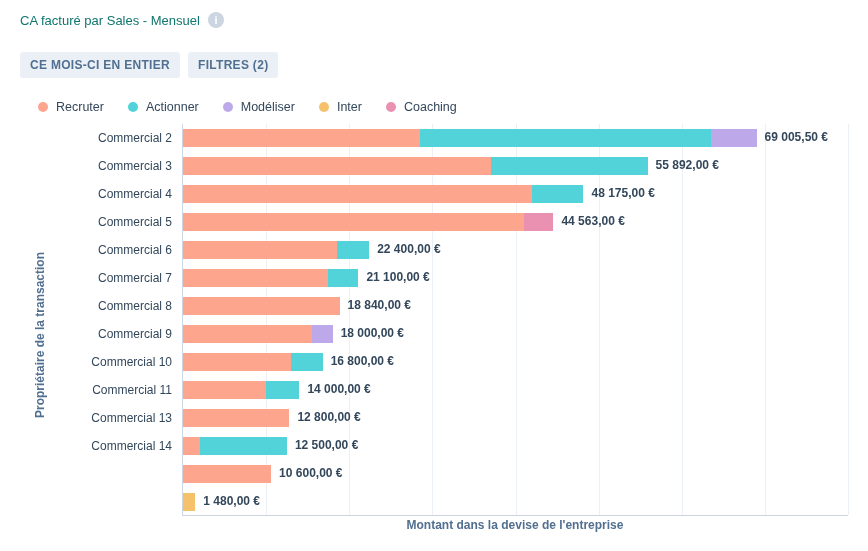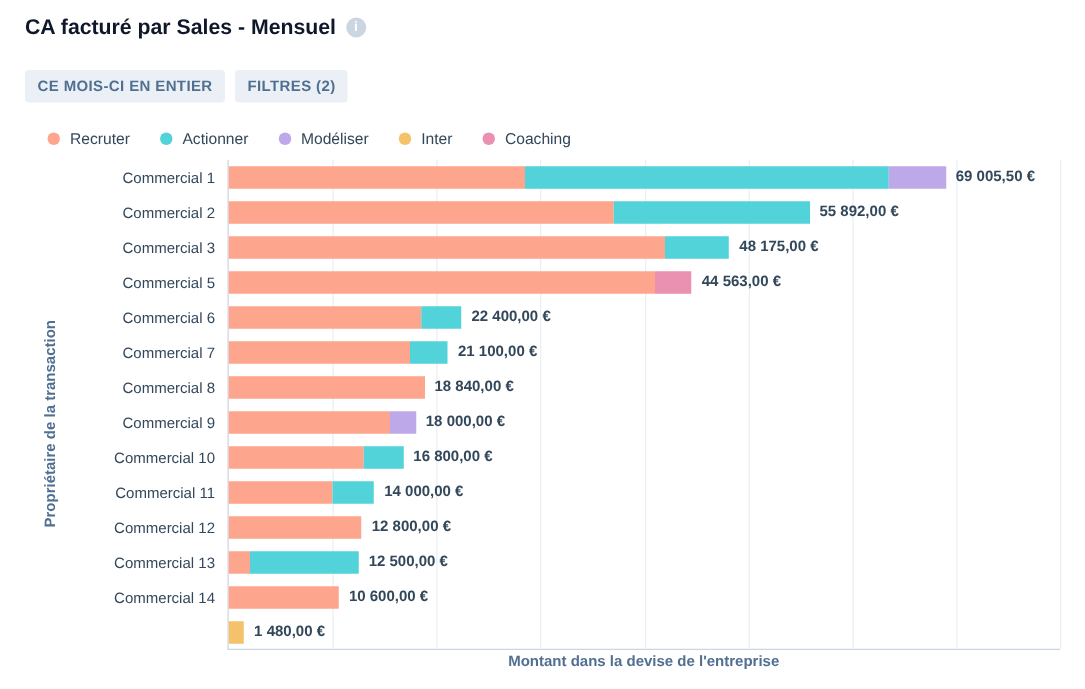--- a/index.html
+++ b/index.html
@@ -5,21 +5,21 @@
   * { box-sizing: border-box; }
   body {
     margin: 0;
     padding: 12px 20px;
     font-family: -apple-system, BlinkMacSystemFont, "Segoe UI", Helvetica, Arial, sans-serif;
     background: #fff;
     color: #33475b;
     width: 868px;
   }
   .header { display: flex; align-items: center; gap: 8px; }
-  .title { font-size: 17px; font-weight: 700; color: #0f172a; }
+  .title { font-size: 13px; font-weight: 400; color: #0f766e; }
   .info-icon {
     width: 16px; height: 16px; border-radius: 50%;
     background: #cbd6e2; color: #fff; font-size: 11px; font-weight: 700;
     display: inline-flex; align-items: center; justify-content: center;
   }
   .chips { margin-top: 24px; display: flex; gap: 8px; }
   .chip {
     background: #eaf0f6; color: #516f90; font-size: 12px; font-weight: 600;
     letter-spacing: 0.3px; padding: 6px 10px; border-radius: 3px;
     text-transform: uppercase; cursor: pointer;
@@ -81,51 +81,48 @@
       <span class="swatch" style="background: rgb(234, 144, 177);"></span>
       <span>Coaching</span>
     </div>
   </div>
 
 <div class="chart-wrap">
   <div class="ylabel">Propriétaire de la transaction</div>
   <div class="chart-body">
     <div class="cat-col" id="cat-col">
         <div class="row">
-          <div class="cat-label">Commercial 1</div>
-        </div>
-        <div class="row">
           <div class="cat-label">Commercial 2</div>
         </div>
         <div class="row">
           <div class="cat-label">Commercial 3</div>
         </div>
         <div class="row">
+          <div class="cat-label">Commercial 4</div>
+        </div>
+        <div class="row">
           <div class="cat-label">Commercial 5</div>
         </div>
         <div class="row">
           <div class="cat-label">Commercial 6</div>
         </div>
         <div class="row">
           <div class="cat-label">Commercial 7</div>
         </div>
         <div class="row">
           <div class="cat-label">Commercial 8</div>
         </div>
         <div class="row">
           <div class="cat-label">Commercial 9</div>
         </div>
         <div class="row">
           <div class="cat-label">Commercial 10</div>
         </div>
         <div class="row">
           <div class="cat-label">Commercial 11</div>
-        </div>
-        <div class="row">
-          <div class="cat-label">Commercial 12</div>
         </div>
         <div class="row">
           <div class="cat-label">Commercial 13</div>
         </div>
         <div class="row">
           <div class="cat-label">Commercial 14</div>
         </div>
       </div>
     <div class="plot-col">
       <div class="plot-area">

